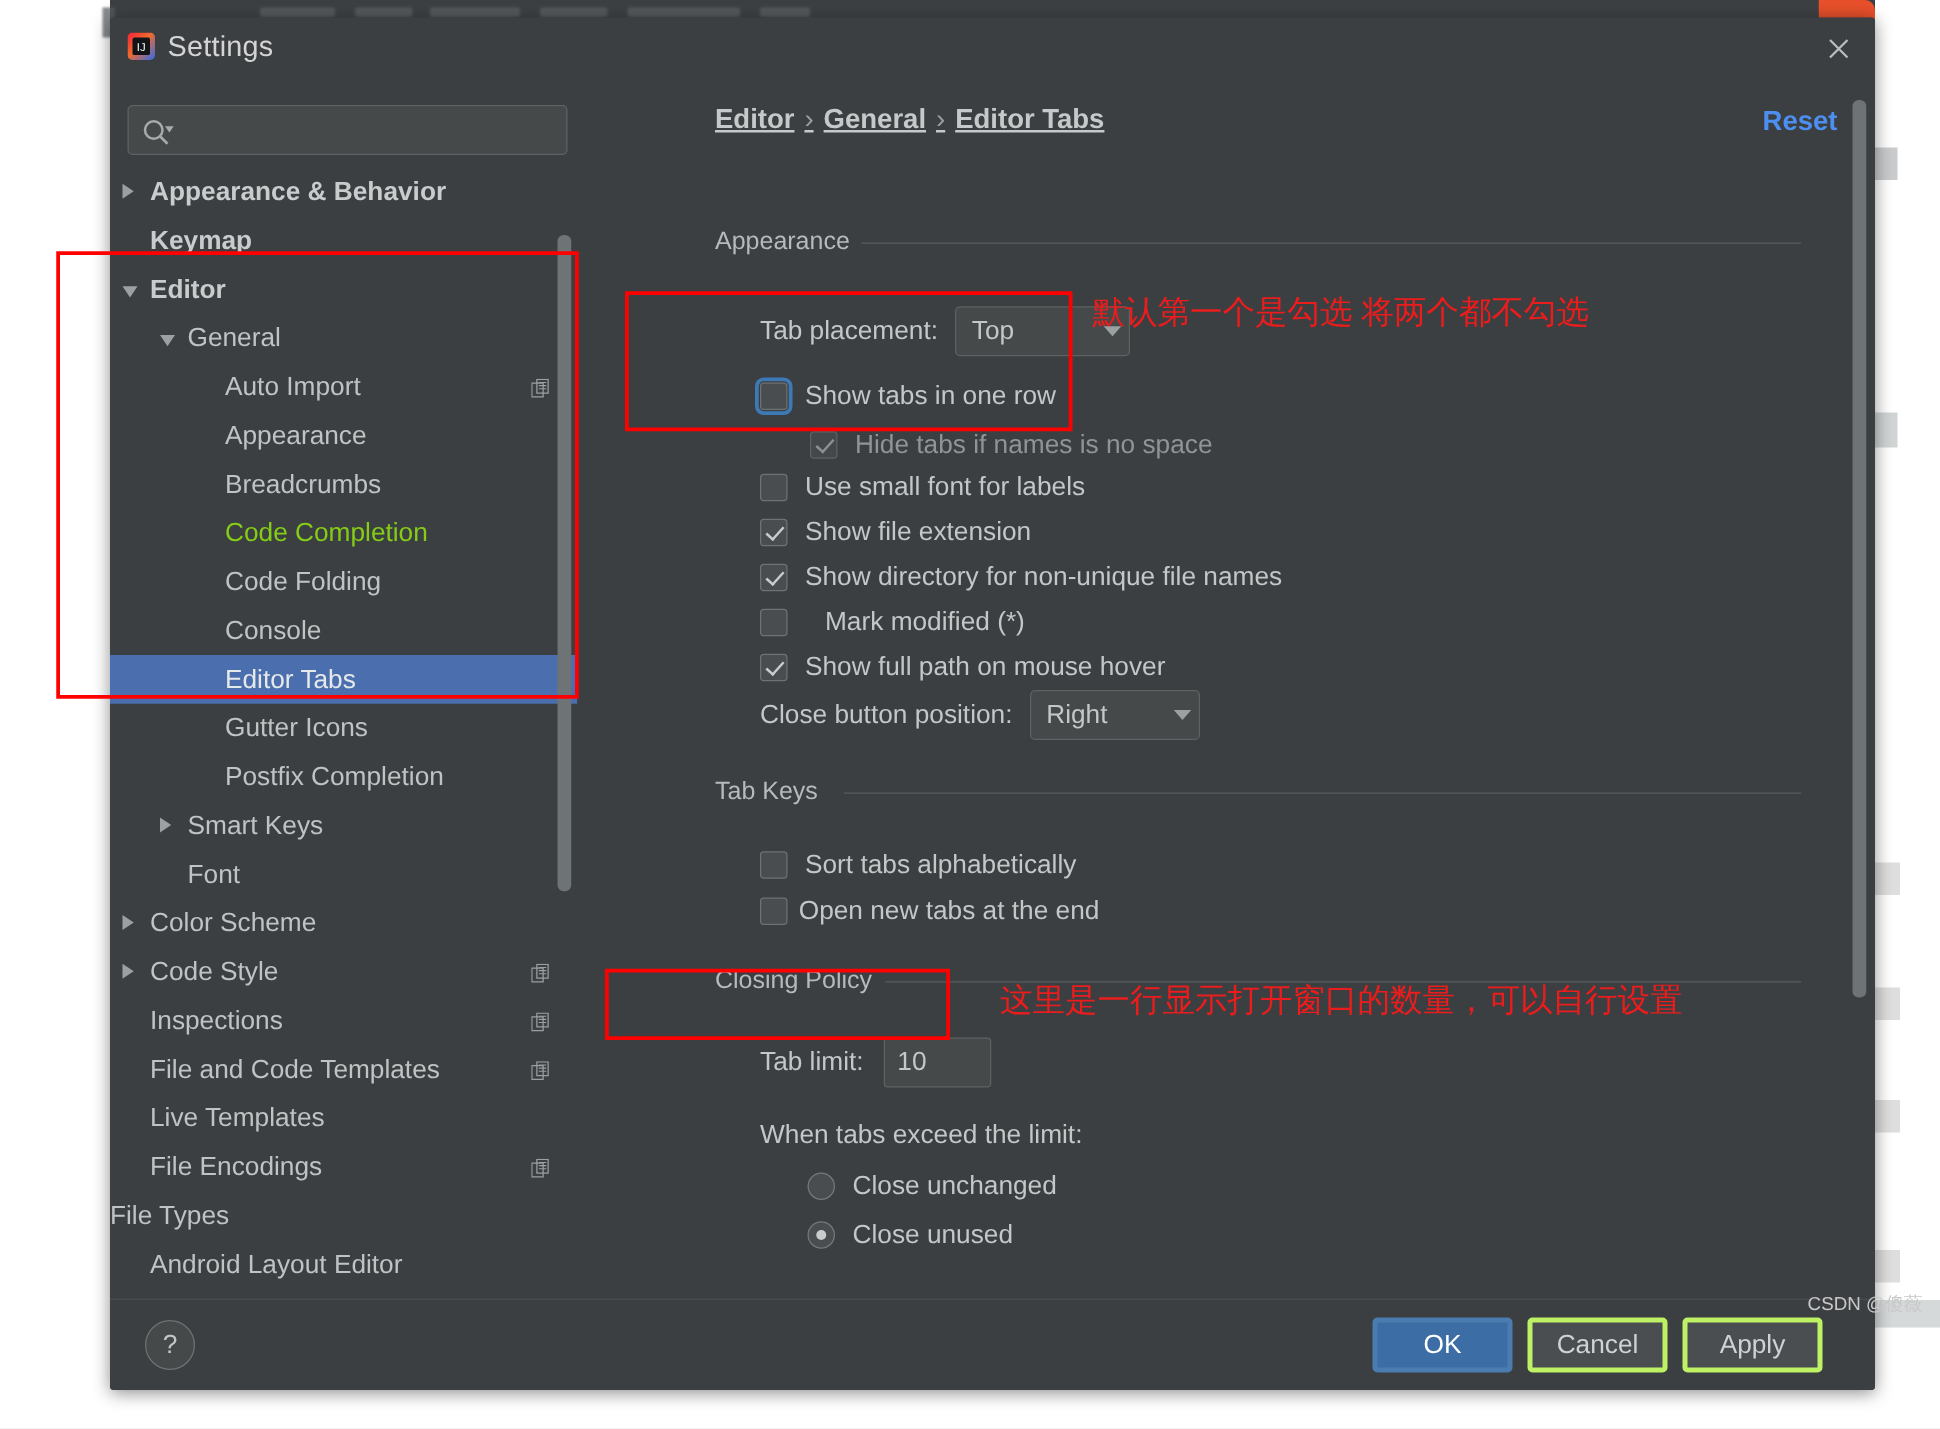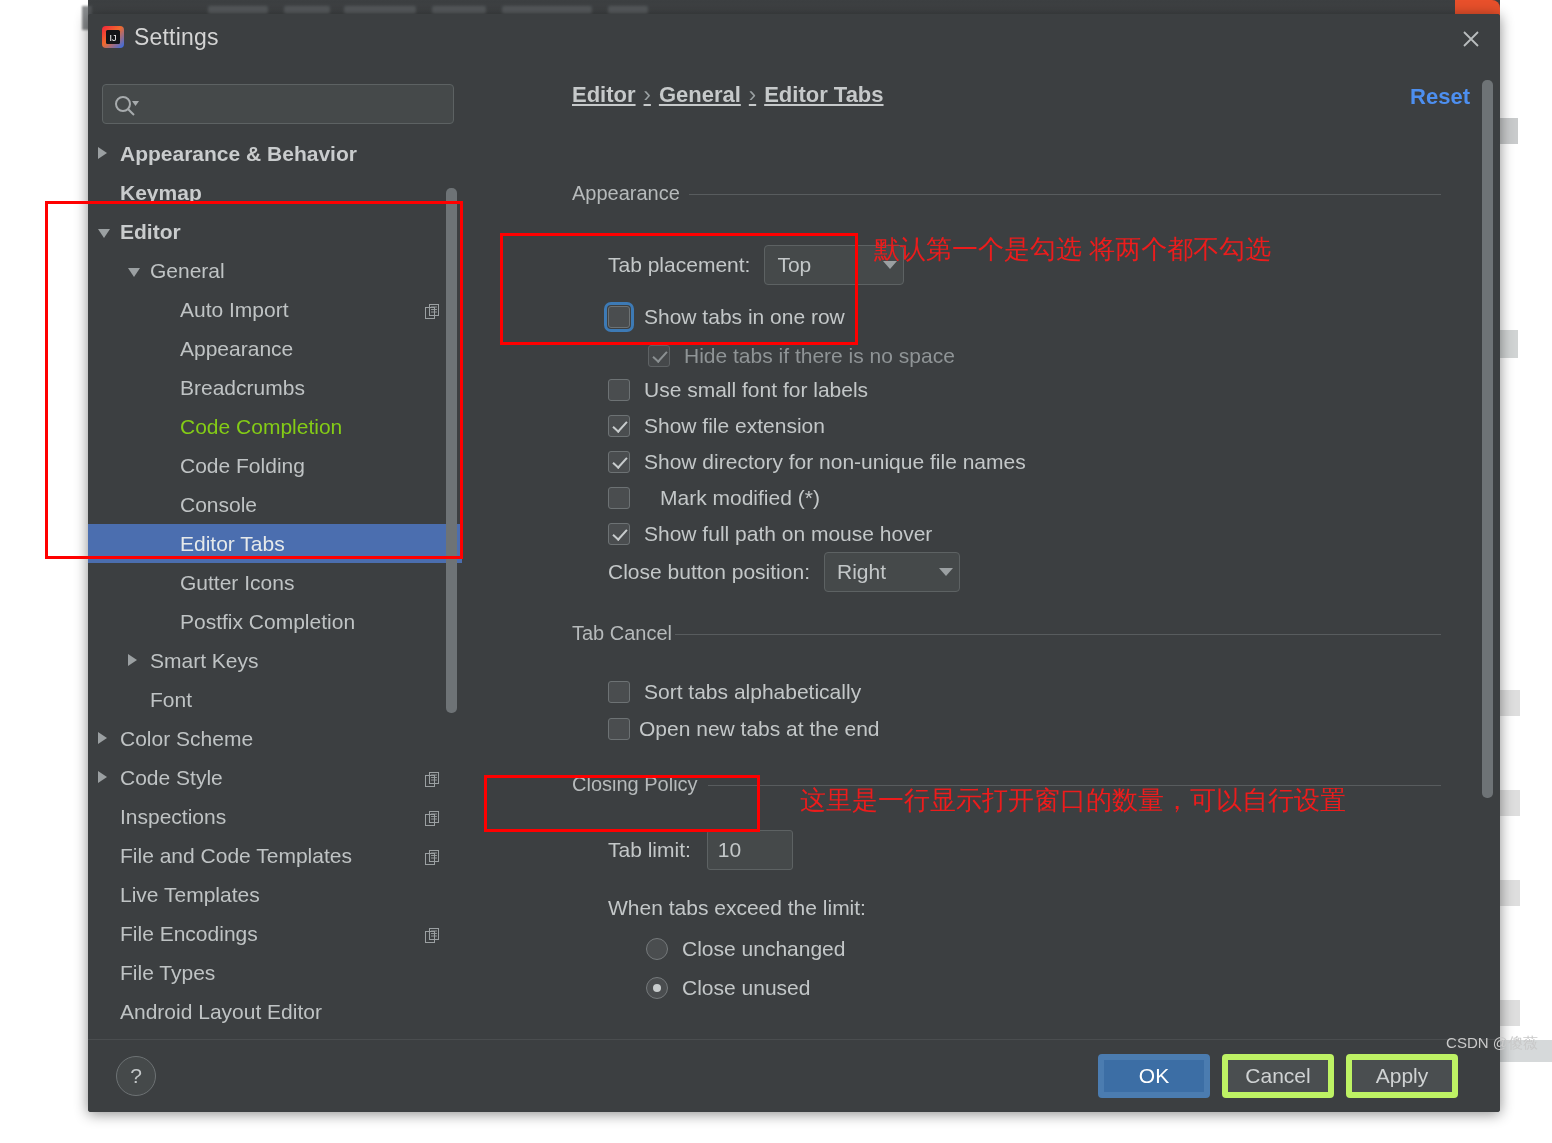--- a/index.html
+++ b/index.html
@@ -271,21 +271,21 @@
     border: 1px solid #6d7274;
     background: #45494a;
     color: #c3c7c8;
     font-size: 21px;
     display: flex; align-items: center; justify-content: center;
     cursor: pointer;
   }
   .btn {
     position: absolute; top: 14px;
     height: 44px;
-    border: 6px solid #bef264;
+    border: 4px solid #bef264;
     border-radius: 4px;
     background: #4a4e50;
     color: #cfd2d3;
     font-size: 21px;
     font-family: "Liberation Sans", sans-serif;
     cursor: pointer;
   }
   .btn.primary {
     background: #3c6ea5;
     border-color: #4b7cb0;
@@ -467,21 +467,21 @@
           </div>
           <div class="tree-item">
             <span style="margin-left: 32px;">File Encodings</span>
             <span class="copy-ic"><svg width="15" height="16" viewBox="0 0 15 16">
                 <rect x="0.5" y="3.5" width="9" height="11" stroke="#9ba0a2" fill="none"></rect>
                 <rect x="4.5" y="0.5" width="9" height="11" stroke="#9ba0a2" fill="none"></rect>
                 <path d="M6 3 H12 M6 5.5 H12 M6 8 H12" stroke="#9ba0a2" stroke-width="0.9"></path>
               </svg></span>
           </div>
           <div class="tree-item">
-            <span style="margin-left: 32px;">File Types</span>
+            <span style="">File Types</span>
           </div>
           <div class="tree-item">
             <span style="margin-left: 32px;">Android Layout Editor</span>
           </div>
           <div class="tree-item">
             <span style="margin-left: 32px;">Copyright</span>
           </div>
           <div class="sb-track">
           <div class="sb-thumb" style="top:54px; height:525px;"></div>
         </div>
@@ -506,21 +506,21 @@
         </div>
       </div>
 
       <div class="row" style="left:146px; top:245px; gap:14px;">
         <span class="cb focus"></span>
         <span class="lbl">Show tabs in one row</span>
       </div>
 
       <div class="row" style="left:186px; top:284px; gap:14px;">
         <span class="cb dim checked"></span>
-        <span class="lbl dim">Hide tabs if there is no space</span>
+        <span class="lbl dim">Hide tabs if names is no space</span>
       </div>
 
       <div class="row" style="left:146px; top:318px; gap:14px;">
         <span class="cb"></span>
         <span class="lbl">Use small font for labels</span>
       </div>
 
       <div class="row" style="left:146px; top:354px; gap:14px;">
         <span class="cb checked"></span>
         <span class="lbl">Show file extension</span>
@@ -542,21 +542,21 @@
       </div>
 
       <div class="row" style="left:146px; top:492px; gap:14px;">
         <span class="lbl">Close button position:</span>
         <div class="combo" style="width:136px;">
           <span class="val">Right</span>
           <span class="caret"></span>
         </div>
       </div>
 
-      <div class="group-title" style="left:110px; top:562px;">Tab Cancel</div>
+      <div class="group-title" style="left:110px; top:562px;">Tab Keys</div>
       <div class="group-rule" style="left:213px; top:574px; width:766px;"></div>
 
       <div class="row" style="left:146px; top:620px; gap:14px;">
         <span class="cb"></span>
         <span class="lbl">Sort tabs alphabetically</span>
       </div>
 
       <div class="row" style="left:146px; top:657px; gap:9px;align-items:center;">
         <span class="cb"></span>
         <span class="lbl">Open new tabs at the end</span>

